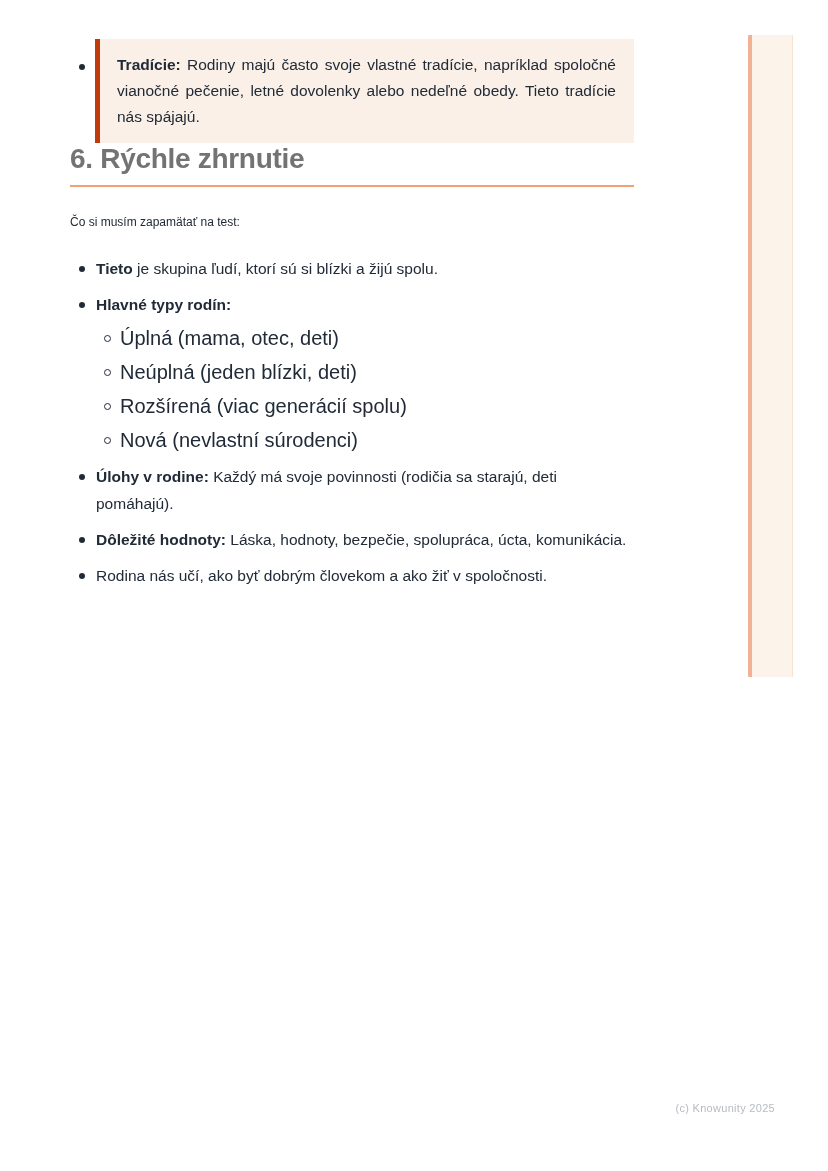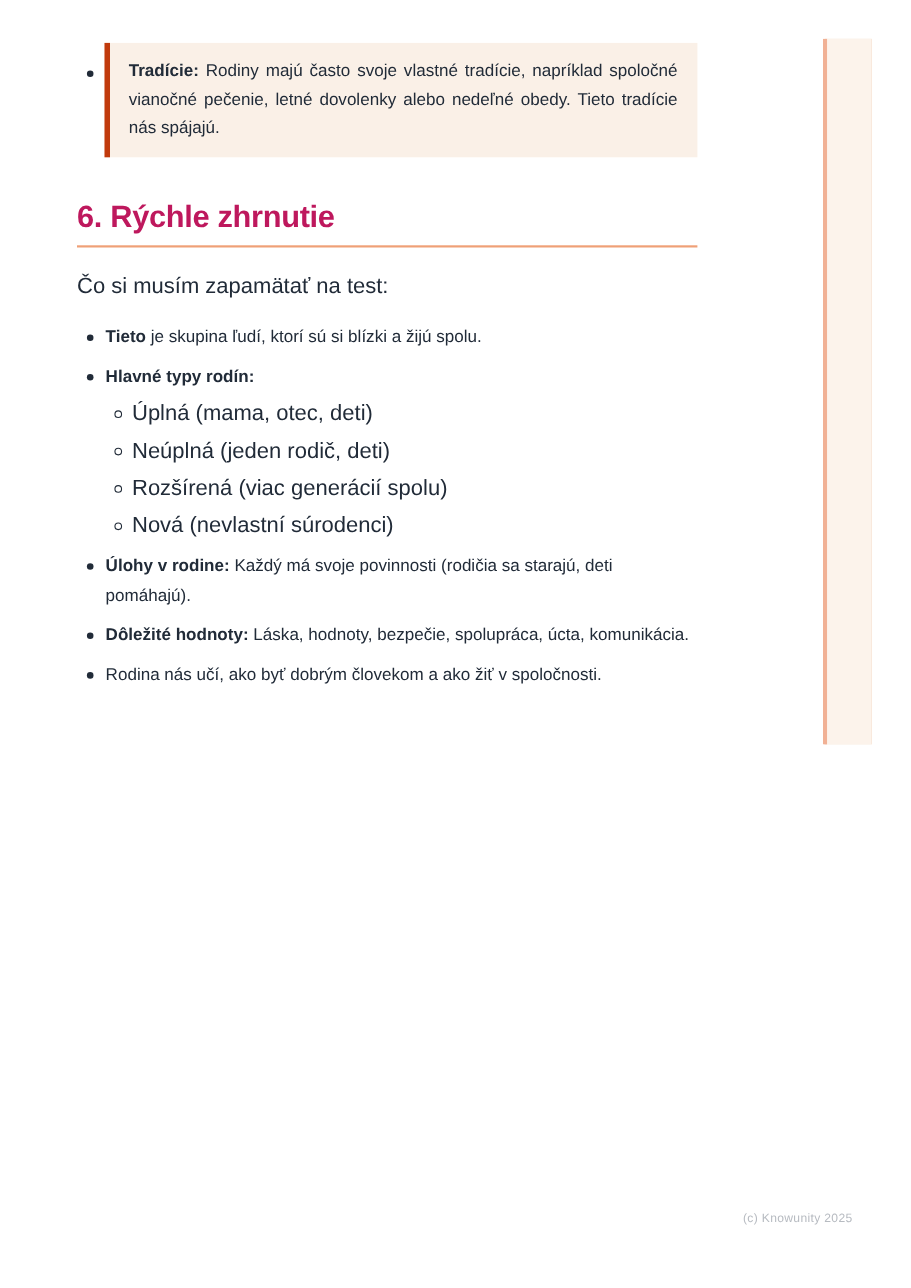--- a/index.html
+++ b/index.html
@@ -34,35 +34,34 @@
     border-left: 5px solid #c13a0c;
     padding: 13px 18px 13px 17px;
   }
   .callout p {
     font-size: 15.5px;
     line-height: 26px;
     text-align: justify;
   }
   
   h2.section-heading {
-    margin-top: 38px;
     font-size: 28px;
     font-weight: 700;
     letter-spacing: -0.3px;
-    color: #be185d;
+    color: #737373;
   }
   .rule {
     height: 2px;
     background: #efa077;
     border: none;
     margin-top: 10px;
   }
   .intro {
     margin-top: 22px;
-    font-size: 20px;
+    font-size: 12px;
     line-height: 26px;
   }
   
   ul.main-list { margin-top: 20px; list-style: none; }
   ul.main-list > li {
     position: relative;
     padding-left: 26px;
     margin-bottom: 9px;
     font-size: 15.5px;
     line-height: 27px;
@@ -131,21 +130,21 @@
   <div class="rule"></div>
 
   <p class="intro">Čo si musím zapamätať na test:</p>
 
   <ul class="main-list">
     <li><strong>Tieto</strong><span> je skupina ľudí, ktorí sú si blízki a žijú spolu.</span></li>
 
     <li><strong>Hlavné typy rodín:</strong><span></span>
       <ul class="sub-list">
         <li>Úplná (mama, otec, deti)</li>
-        <li>Neúplná (jeden rodič, deti)</li>
+        <li>Neúplná (jeden blízki, deti)</li>
         <li>Rozšírená (viac generácií spolu)</li>
         <li>Nová (nevlastní súrodenci)</li>
       </ul>
     </li>
 
     <li><strong>Úlohy v rodine:</strong><span> Každý má svoje povinnosti (rodičia sa starajú, deti pomáhajú).</span></li>
 
     <li><strong>Dôležité hodnoty:</strong><span> Láska, hodnoty, bezpečie, spolupráca, úcta, komunikácia.</span></li>
 
     <li><strong></strong><span>Rodina nás učí, ako byť dobrým človekom a ako žiť v spoločnosti.</span></li>

